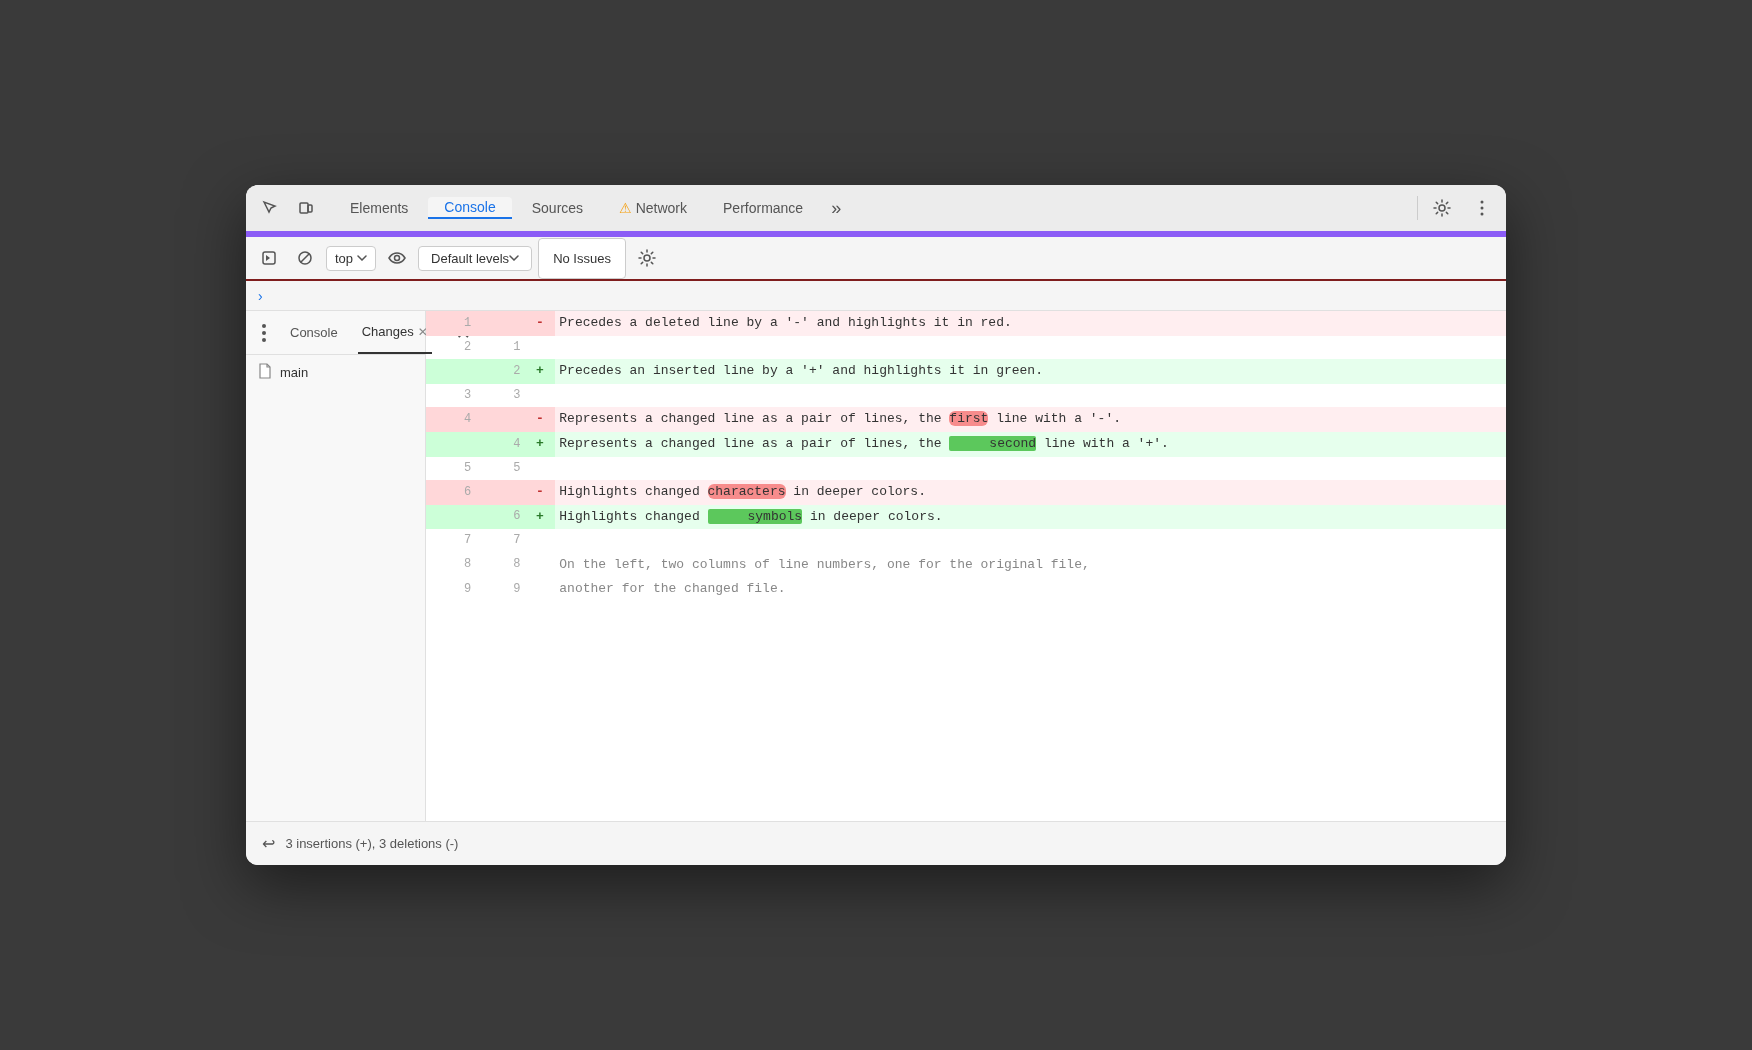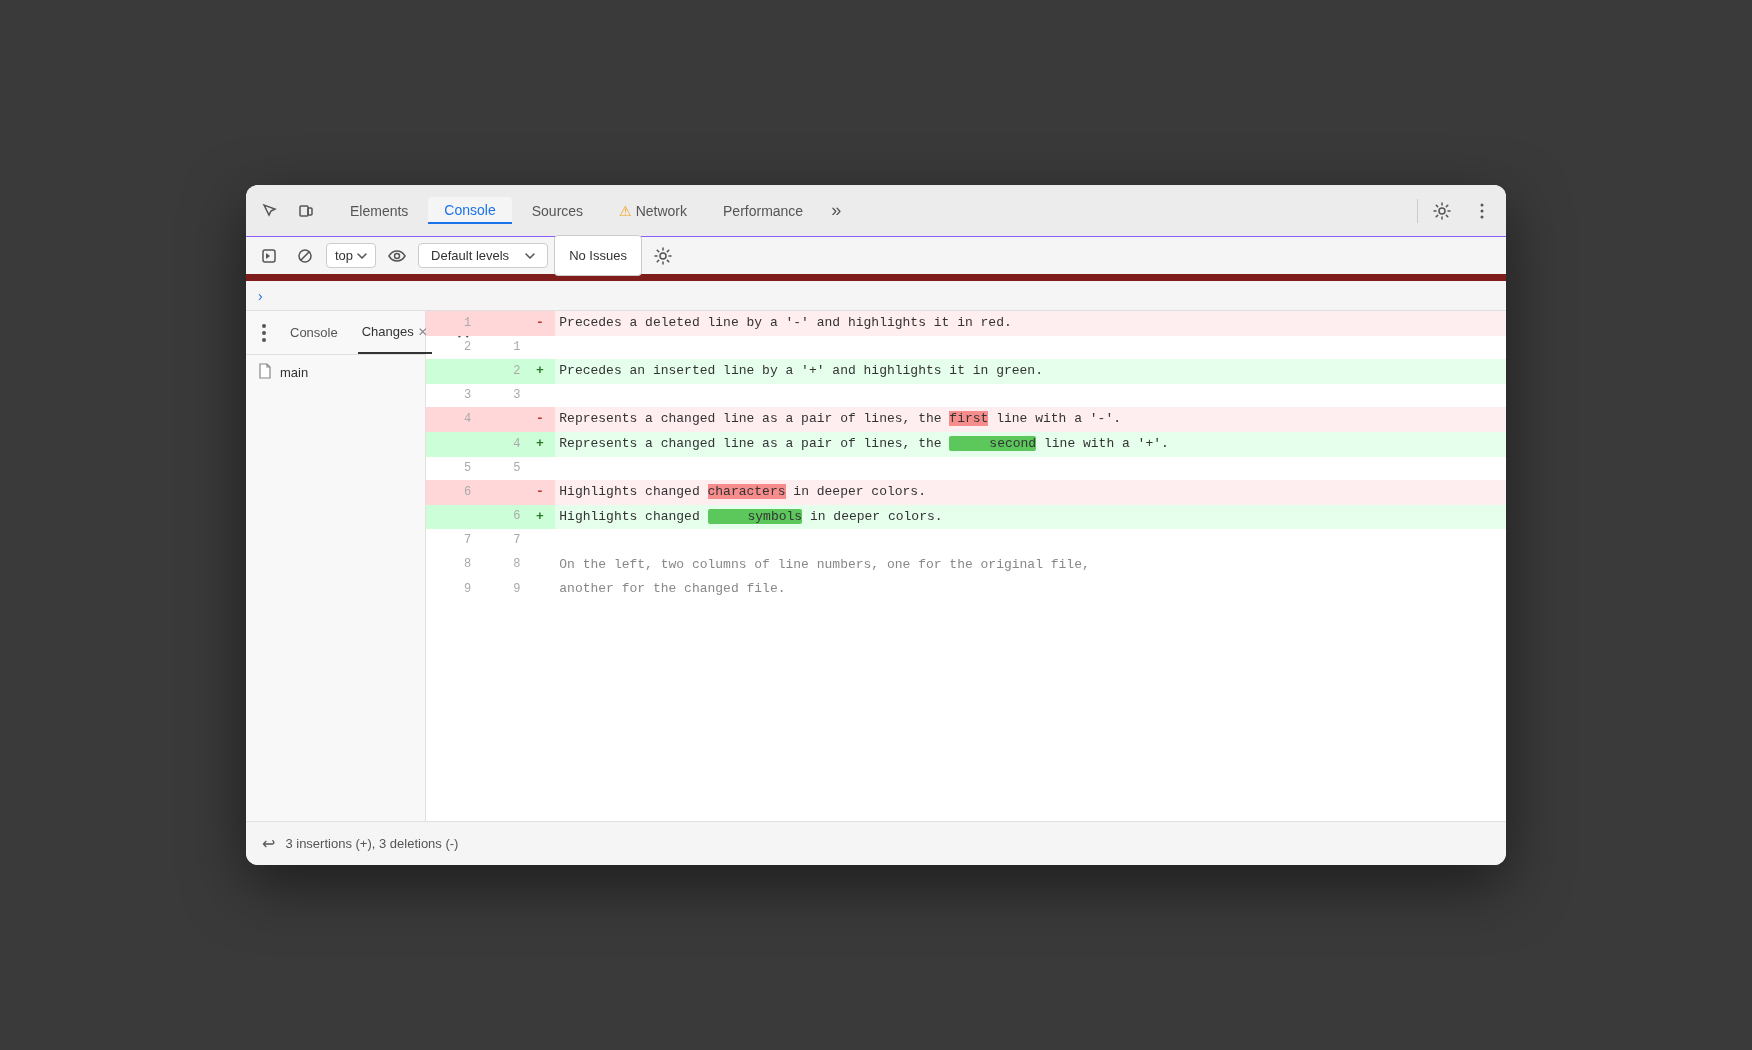--- a/index.html
+++ b/index.html
@@ -48,21 +48,21 @@
       font-size: 15px;
       font-weight: 500;
     }
     
     .tabsbar {
       background: #ececec;
       height: 52px;
       display: flex;
       align-items: center;
       padding: 12px 8px;
-      border-bottom: 1px solid #8b5cf6;
+      border-bottom: 6px solid #8b5cf6;
       gap: 4px;
     }
     .tabsbar-icons {
       display: flex;
       align-items: center;
       gap: 4px;
       margin-right: 8px;
     }
     .icon-btn {
       width: 32px;
@@ -115,21 +115,21 @@
       height: 24px;
       background: #ccc;
     }
     
     .console-toolbar {
       background: #f5f5f5;
       height: 44px;
       display: flex;
       align-items: center;
       padding: 0 8px;
-      border-bottom: 7px solid #7f1d1d;
+      border-bottom: 2px solid #7f1d1d;
       gap: 6px;
     }
     .toolbar-btn {
       width: 30px;
       height: 30px;
       border-radius: 4px;
       display: flex;
       align-items: center;
       justify-content: center;
       cursor: pointer;
@@ -157,21 +157,21 @@
       border: 1px solid #ccc;
       border-radius: 4px;
       padding: 0 10px;
       font-size: 13px;
       color: #333;
       background: #fff;
     }
     .levels-dropdown {
       display: flex;
       align-items: center;
-      gap: 16px;
+      gap: 0;
       padding: 4px 12px;
       border: 1px solid #ccc;
       border-radius: 4px;
       background: #fff;
       cursor: pointer;
       font-size: 13px;
       color: #333;
     }
     .no-issues-btn {
       padding: 12px 14px;
@@ -286,21 +286,21 @@
     .line-del .line-content { background: #ffeef0; color: #333; }
     .line-ins {
       background: #e6ffed;
     }
     .line-ins .line-num { background: #ccffd8; }
     .line-ins .line-marker { color: #2a7a2a; background: #ccffd8; }
     .line-ins .line-content { background: #e6ffed; color: #333; }
     .line-normal .line-content { color: #888; }
     .highlight-del {
       background: #f78c8c;
-      border-radius: 0;
+      border-radius: 6px;
       font-family: Liberation Mono, monospace;
     }
     .highlight-ins {
       background: #5cc85c;
       border-radius: 2px;
       padding-left: 40px;
     }
     
     .diff-footer {
       height: 44px;

